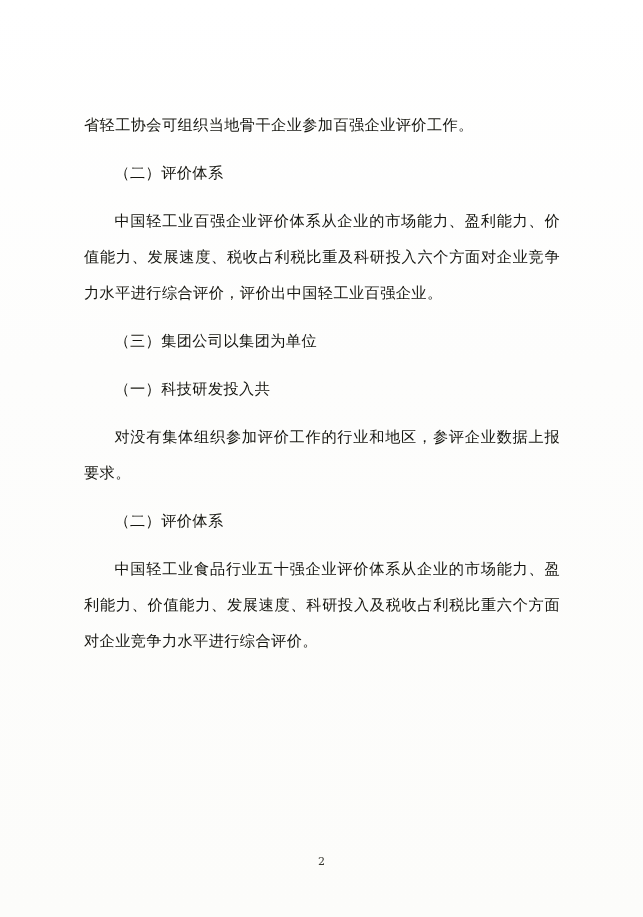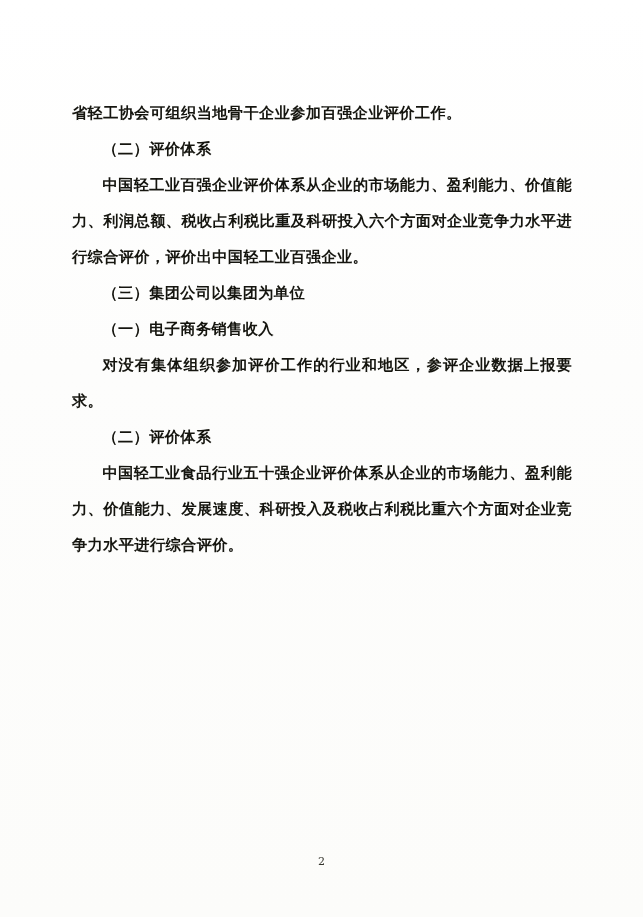--- a/index.html
+++ b/index.html
@@ -33,24 +33,23 @@
     left: 72px;
     top: 95px;
     width: 500px;
     color: #15150f;
   }
   .para {
     font-size: 15.2px;
     line-height: 36px;
     letter-spacing: 0.4px;
     text-align: justify;
-    margin: 0;
+    margin: 12px;
     text-justify: inter-ideograph;
     white-space: normal;
-    font-weight: bold;
   }
   .indent2 {
     text-indent: 2em;
   }
   .page-number {
     position: absolute;
     left: 0;
     right: 0;
     top: 855px;
     text-align: center;
@@ -59,21 +58,21 @@
     font-family: "DejaVu Serif", "Liberation Serif", serif;
   }
 </style>
 </head>
 <body>
 
 <div class="page">
   <div class="content">
     <p class="para">省轻工协会可组织当地骨干企业参加百强企业评价工作。</p>
     <p class="para indent2">（二）评价体系</p>
-    <p class="para indent2">中国轻工业百强企业评价体系从企业的市场能力、盈利能力、价值能力、利润总额、税收占利税比重及科研投入六个方面对企业竞争力水平进行综合评价，评价出中国轻工业百强企业。</p>
+    <p class="para indent2">中国轻工业百强企业评价体系从企业的市场能力、盈利能力、价值能力、发展速度、税收占利税比重及科研投入六个方面对企业竞争力水平进行综合评价，评价出中国轻工业百强企业。</p>
     <p class="para indent2">（三）集团公司以集团为单位</p>
-    <p class="para indent2">（一）电子商务销售收入</p>
+    <p class="para indent2">（一）科技研发投入共</p>
     <p class="para indent2">对没有集体组织参加评价工作的行业和地区，参评企业数据上报要求。</p>
     <p class="para indent2">（二）评价体系</p>
     <p class="para indent2">中国轻工业食品行业五十强企业评价体系从企业的市场能力、盈利能力、价值能力、发展速度、科研投入及税收占利税比重六个方面对企业竞争力水平进行综合评价。</p>
   </div>
   <div class="page-number">2</div>
 </div>
 
 </body></html>

